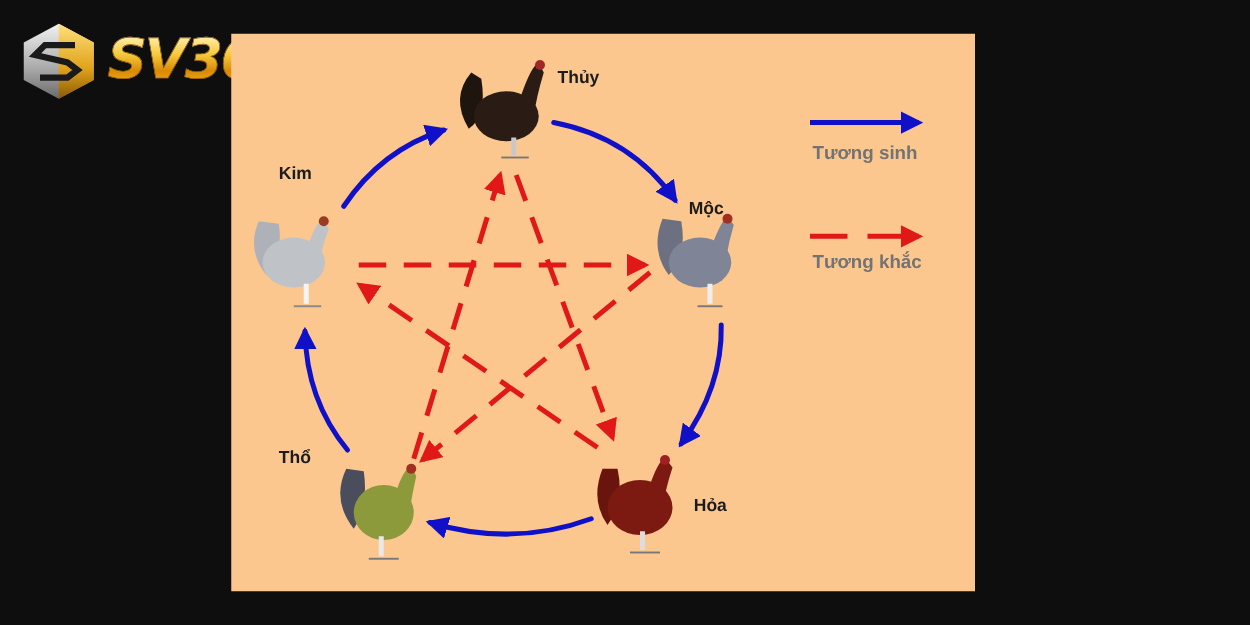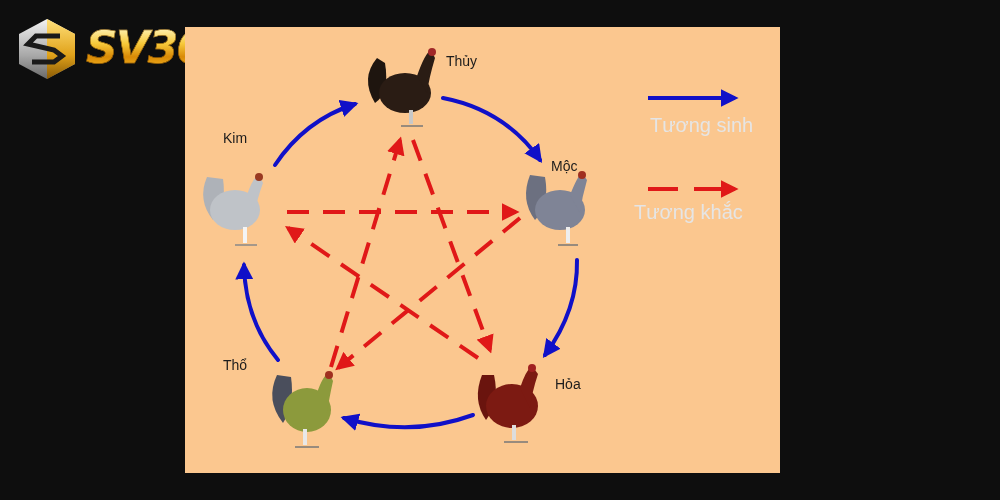--- a/index.html
+++ b/index.html
@@ -23,24 +23,24 @@
       -webkit-background-clip: text; background-clip: text; color: transparent;
       -webkit-text-stroke: 0.5px #7a4a00;
       line-height: 1;
     }
     .logo-new {
       position: absolute; left: 205px; top: 52px;
       font-size: 10px; font-style: italic; font-weight: bold; color: #e8b53a;
       letter-spacing: 0.5px;
     }
     .label {
-      position: absolute; font-weight: normal; color: #1c1c1c; font-size: 14px;
+      position: absolute; font-weight: bold; color: #1c1c1c; font-size: 14px;
       font-family: "Liberation Sans", "DejaVu Sans", sans-serif;
     }
-    .legend-label { font-size: 20px; color: #e5e5e5; }
+    .legend-label { font-size: 15px; color: #737373; }
   </style>
 </head>
 <body>
 
 <div class="logo">
   <svg width="66" height="66" viewBox="0 0 66 66" style="position:absolute;left:0;top:0">
     <defs>
       <linearGradient id="silverG" x1="0" y1="0" x2="0" y2="1">
         <stop offset="0" stop-color="#f2f2f2"></stop>
           <stop offset="0.6" stop-color="#a9a9a9"></stop>
@@ -133,18 +133,18 @@
     <line x1="648" y1="98" x2="735" y2="98" stroke="#1010c8" stroke-width="4" marker-end="url(#blueHead)"></line>
   </g>
   <g>
     <line x1="648" y1="189" x2="678" y2="189" stroke="#e01818" stroke-width="4"></line>
     <line x1="694" y1="189" x2="735" y2="189" stroke="#e01818" stroke-width="4" marker-end="url(#redHead)"></line>
   </g>
 </svg>
 
 <div class="label" style="left:446px;top:53px;">Thủy</div>
 <div class="label" style="left:551px;top:130px;margin-top:28px;">Mộc</div>
-<div class="label" style="left:555px;top:376px;text-align:center;">Hỏa</div>
+<div class="label" style="left:555px;top:396px;text-align:center;">Hỏa</div>
 <div class="label" style="left:223px;top:357px;">Thổ</div>
 <div class="label" style="left:223px;top:130px;">Kim</div>
 
 <div class="label legend-label" style="left:650px;top:114px;">Tương sinh</div>
-<div class="label legend-label" style="left:634px;top:201px;text-align:center;">Tương khắc</div>
+<div class="label legend-label" style="left:650px;top:201px;text-align:center;">Tương khắc</div>
 
 </body></html>

